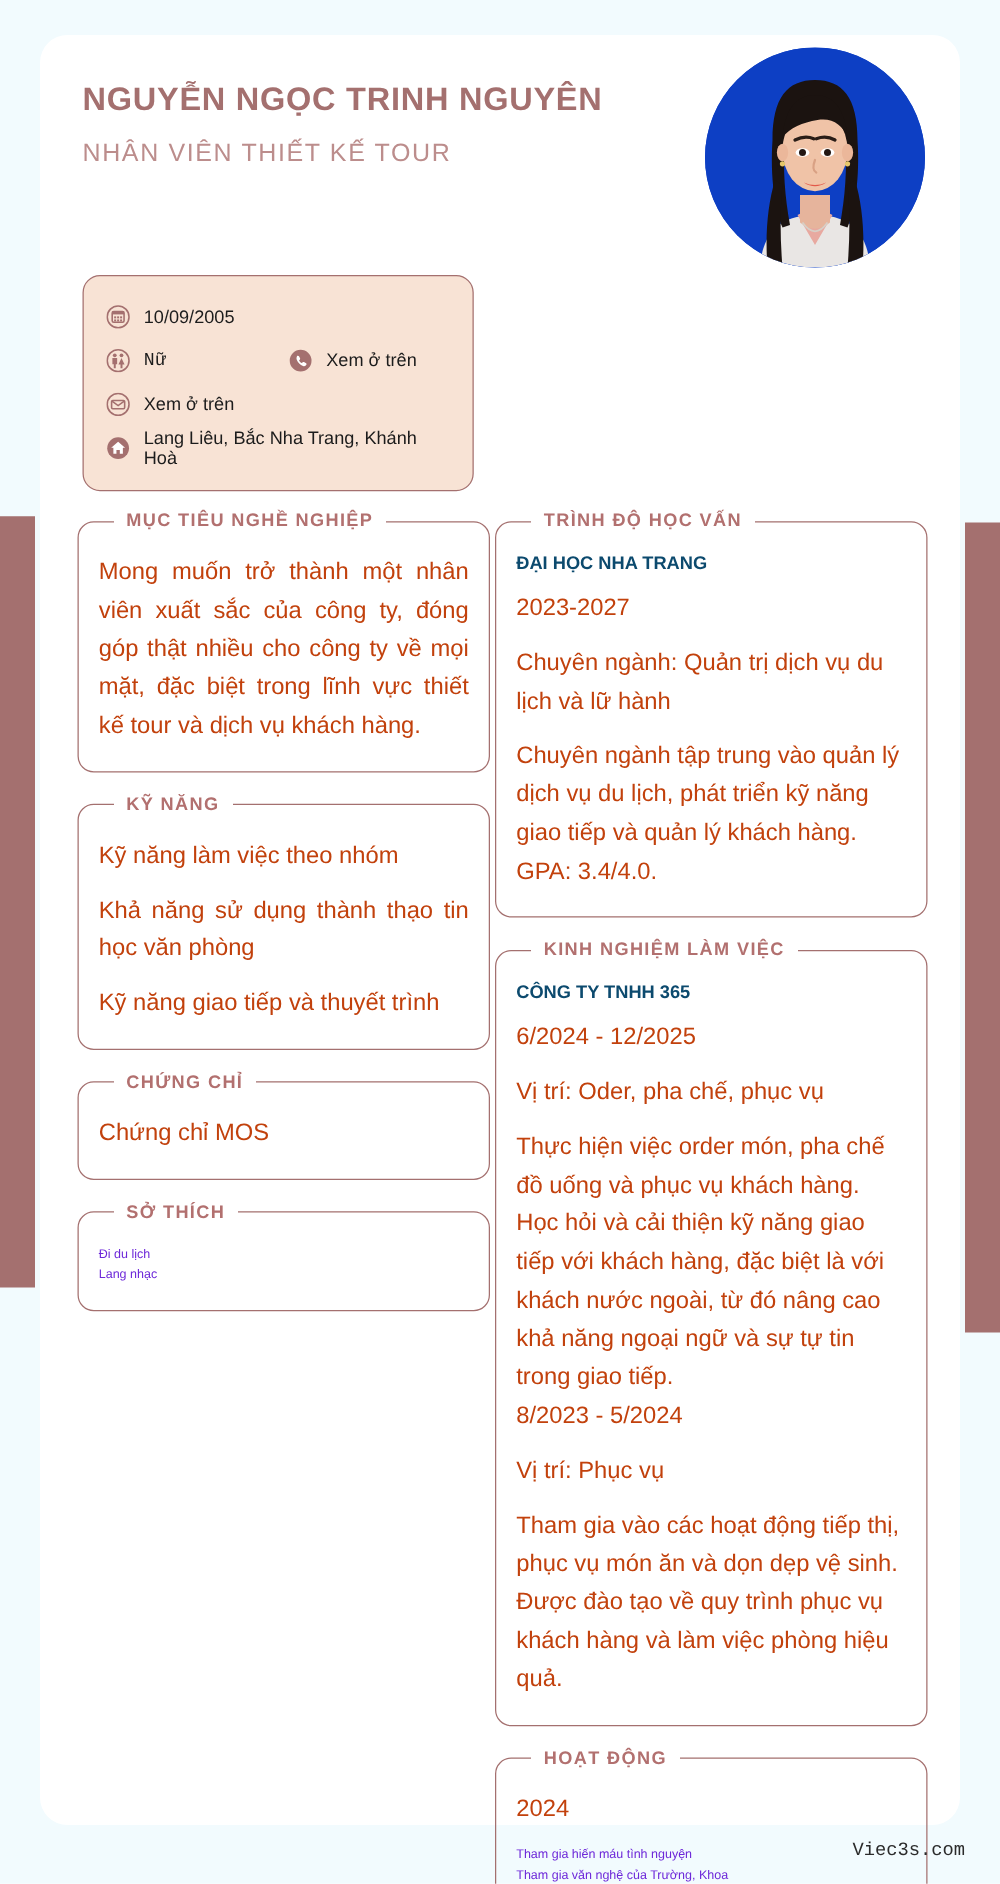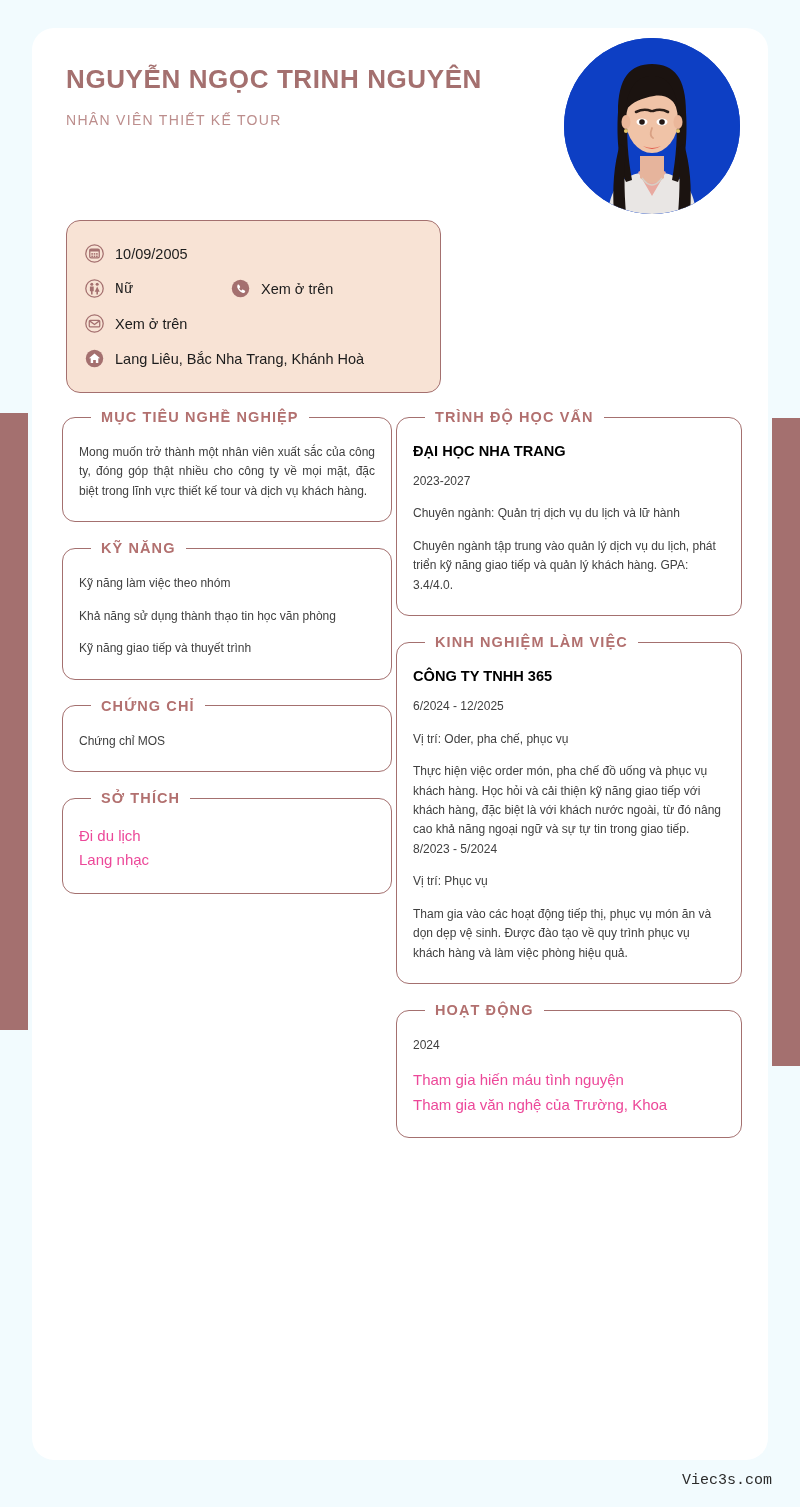--- a/index.html
+++ b/index.html
@@ -45,21 +45,21 @@
     font-size: 26px;
     font-weight: bold;
     color: #a4706f;
     letter-spacing: .6px;
     line-height: 1.38;
     max-width: 420px;
     text-transform: uppercase;
   }
   .job-title {
     margin-top: 14px;
-    font-size: 14px;
+    font-size: 20px;
     color: #bc8d8c;
     letter-spacing: 1.3px;
     text-transform: uppercase;
   }
   .photo {
     position: absolute;
     right: 28px;
     top: 10px;
     width: 176px;
     height: 176px;
@@ -69,21 +69,21 @@
   }
   .photo svg { display: block; width: 100%; height: 100%; }
 
   
   .contact-box {
     margin: 6px 49px 0 34px;
     background: #f8e3d5;
     border: 1.6px solid #a4706f;
     border-radius: 14px;
     padding: 15px 18px 16px 18px;
-    width: 375px;
+    width: 313px;
   }
   .contact-row {
     display: flex;
     align-items: center;
     min-height: 35px;
   }
   .contact-item {
     display: flex;
     align-items: center;
     gap: 11px;
@@ -117,37 +117,37 @@
     padding: 0 10px;
     font-size: 14.5px;
     font-weight: bold;
     letter-spacing: 1.1px;
     color: #b2706f;
     text-transform: uppercase;
   }
   .sec-body { padding-top: 12px; }
 
   .para {
-    font-size: 12px;
+    font-size: 19px;
     line-height: 1.62;
-    color: #404040;
+    color: #c2410c;
     text-align: justify;
     margin-bottom: 13px;
   }
   .para:last-child { margin-bottom: 0; }
   .para.nojust { text-align: left; }
   .list-line {
-    font-size: 15px;
+    font-size: 10px;
     line-height: 1.62;
-    color: #ec4899;
+    color: #6d28d9;
   }
   .entry-title {
     font-size: 14.6px;
     font-weight: bold;
-    color: #000000;
+    color: #0c4a6e;
     margin-bottom: 13px;
     text-transform: uppercase;
   }
   .entry { }
   .entry:last-child { margin-bottom: 0; }
 
   
   .watermark {
     position: absolute;
     right: 28px;

